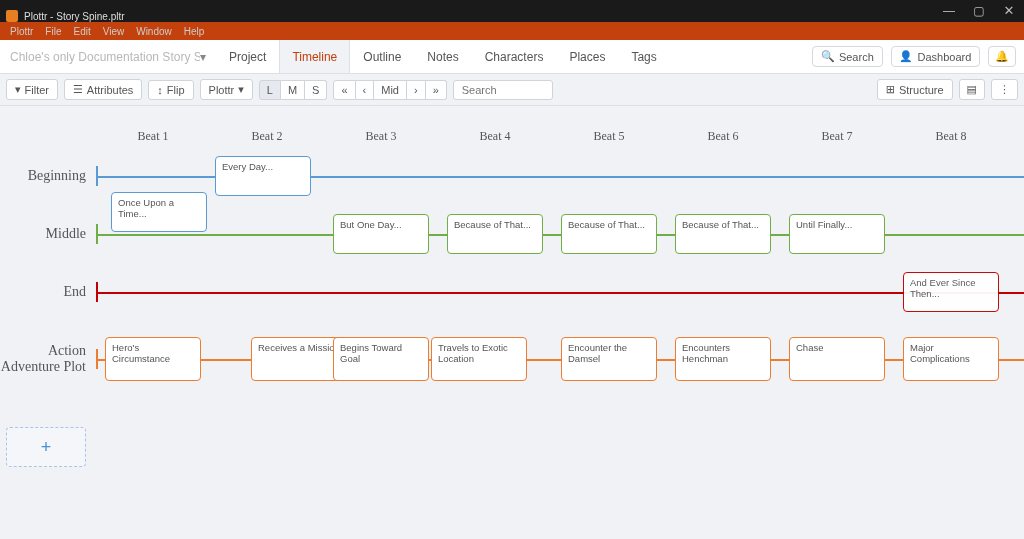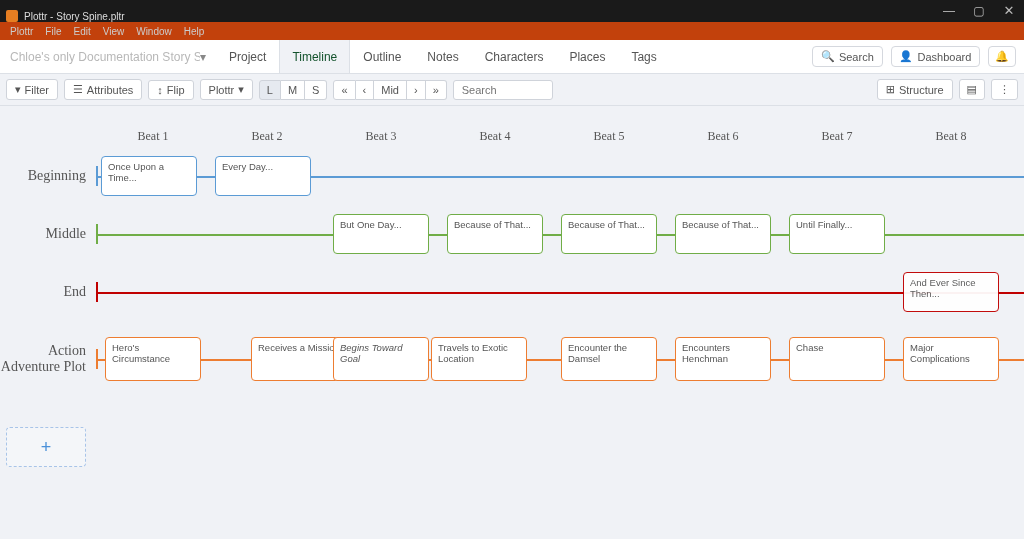--- a/index.html
+++ b/index.html
@@ -12,21 +12,21 @@
   .titlebar .win-btn { width: 30px; text-align: center; color: #bbb; font-size: 12px; line-height: 22px; }
   .titlebar .win-btn.close { font-size: 13px; }
   
   .menubar { height: 18px; background: #c2410c; color: #ccc; font-size: 10px; display: flex; align-items: center; padding-left: 4px; }
   .menubar span { padding: 0 6px; cursor: default; }
   
   .mainnav { height: 34px; background: #fff; border-bottom: 1px solid #dce0e6; display: flex; align-items: center; font-size: 12px; color: #555; }
   .doc-title { padding: 0 10px; color: #999; font-size: 12px; filter: blur(0.6px); opacity: 0.7; max-width: 200px; white-space: nowrap; overflow: hidden; }
   .mainnav .caret { color: #888; margin-right: 10px; }
   .mainnav .nav-item { padding: 0 12px; height: 100%; display: flex; align-items: center; cursor: pointer; border-left: 1px solid transparent; border-right: 1px solid transparent; }
-  .mainnav .nav-item.active { background: #f0f2f6; border-left: 1px solid #dce0e6; border-right: 1px solid #dce0e6; color: #14532d; }
+  .mainnav .nav-item.active { background: #f0f2f6; border-left: 1px solid #dce0e6; border-right: 1px solid #dce0e6; color: #c2410c; }
   .mainnav .spacer { flex: 1; }
   .mainnav .right-btn { border: 1px solid #d5d8de; border-radius: 4px; padding: 3px 8px; margin-right: 8px; background: #fff; display: flex; align-items: center; gap: 4px; font-size: 11px; color: #555; }
   .mainnav .icn { font-size: 11px; }
   
   .toolbar { height: 32px; background: #f0f2f6; border-bottom: 1px solid #dce0e6; display: flex; align-items: center; padding: 0 6px; gap: 6px; font-size: 11px; color: #555; }
   .toolbar .tb-btn { border: 1px solid #cfd3da; background: #fff; border-radius: 3px; padding: 3px 8px; display: flex; align-items: center; gap: 4px; }
   .toolbar .tb-group { display: flex; }
   .toolbar .tb-group .seg { border: 1px solid #cfd3da; background: #fff; padding: 3px 7px; }
   .toolbar .tb-group .seg:first-child { border-radius: 3px 0 0 3px; }
   .toolbar .tb-group .seg:last-child { border-radius: 0 3px 3px 0; }
@@ -160,21 +160,21 @@
       <div class="beat-hdr">Beat 7</div>
       <div class="beat-hdr">Beat 8</div>
     </div>
 
   <div id="plotlines">
       <div class="plotline c-blue">
         <div class="plot-label">Beginning</div>
         <div class="track">
           <div class="vline"></div>
           <div class="hline"></div>
-          <div class="card" style="left: 5px;">Once Upon a Time...</div>
+          <div class="card" style="left: 15px; margin-top: 36px;">Once Upon a Time...</div>
           <div class="card" style="left: 119px;">Every Day...</div>
         </div>
       </div>
       <div class="plotline c-green">
         <div class="plot-label">Middle</div>
         <div class="track">
           <div class="vline"></div>
           <div class="hline"></div>
           <div class="card" style="left: 237px;">But One Day...</div>
           <div class="card" style="left: 351px;">Because of That...</div>
@@ -191,21 +191,21 @@
           <div class="card" style="left: 807px;">And Ever Since Then...</div>
         </div>
       </div>
       <div class="plotline c-orange tall">
         <div class="plot-label">Action Adventure Plot</div>
         <div class="track">
           <div class="vline"></div>
           <div class="hline"></div>
           <div class="card" style="left: 9px;">Hero's Circumstance</div>
           <div class="card" style="left: 123px; margin-left: 32px;">Receives a Mission</div>
-          <div class="card" style="left: 237px; font-style: italic;">Begins Toward Goal</div>
+          <div class="card" style="left: 237px;">Begins Toward Goal</div>
           <div class="card" style="left: 335px;">Travels to Exotic Location</div>
           <div class="card" style="left: 465px;">Encounter the Damsel</div>
           <div class="card" style="left: 579px;">Encounters Henchman</div>
           <div class="card" style="left: 693px;">Chase</div>
           <div class="card" style="left: 807px;">Major Complications</div>
         </div>
       </div>
     </div>
 
   <div class="add-plot">+</div>

